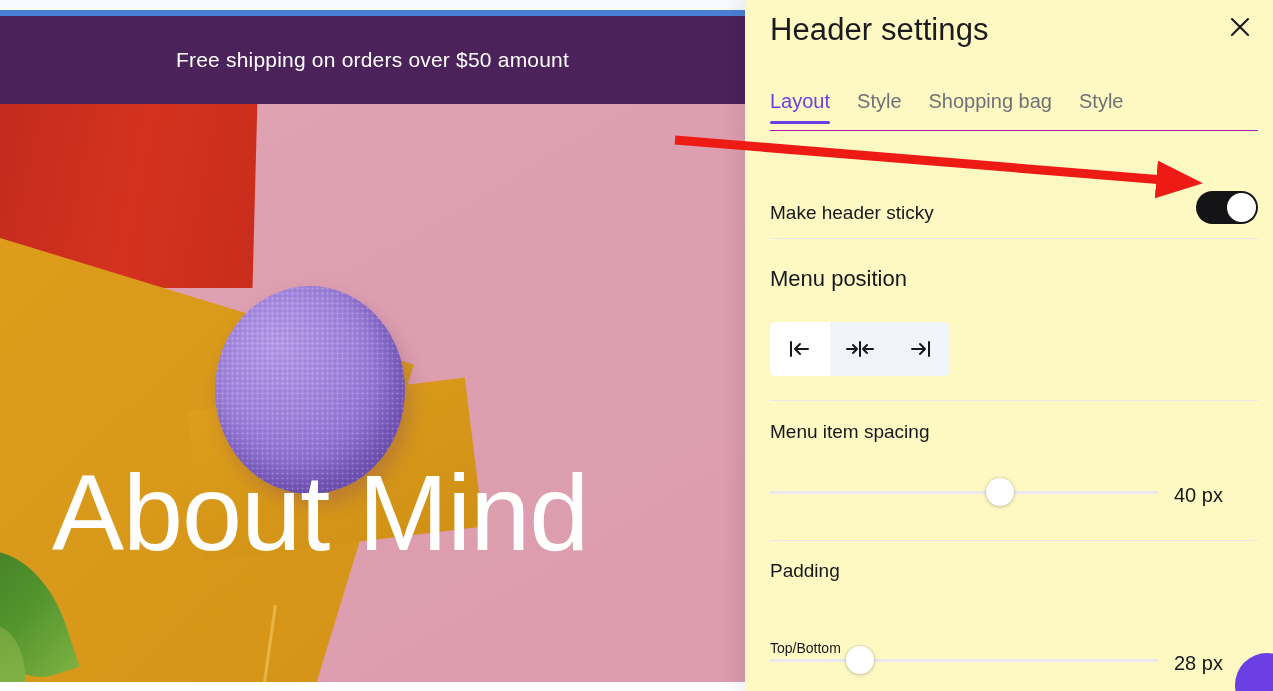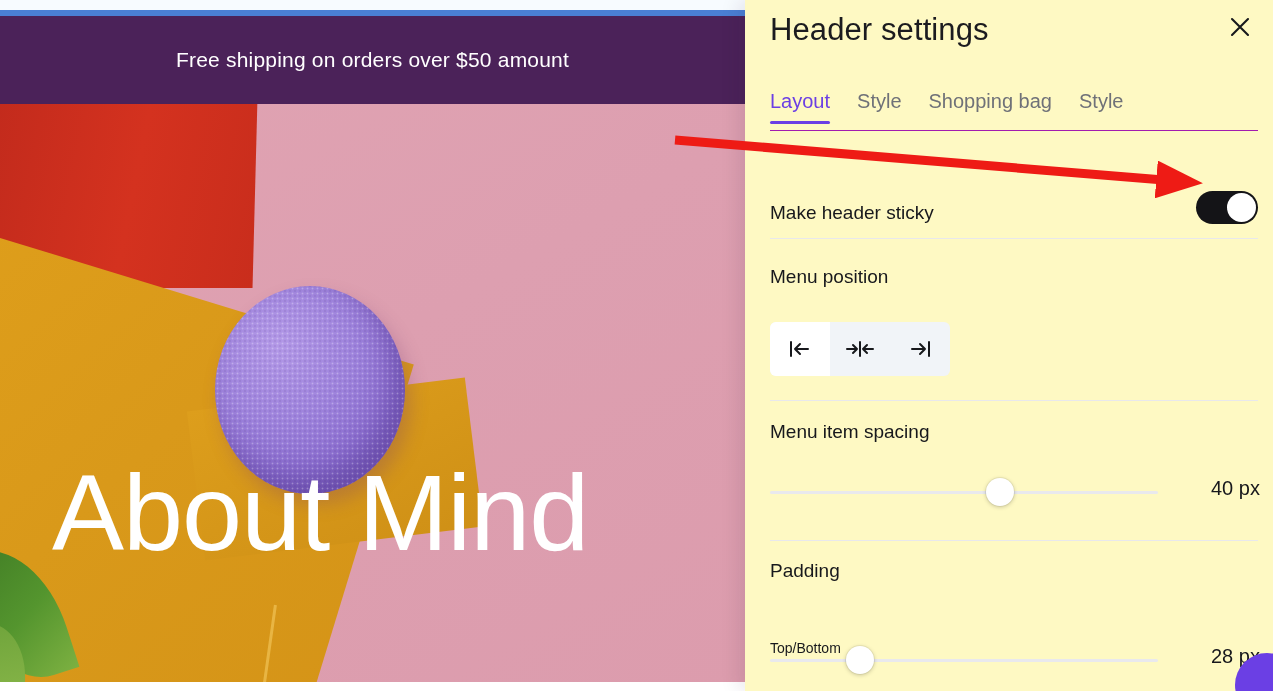--- a/index.html
+++ b/index.html
@@ -174,40 +174,40 @@
   }
 
   .divider {
     position: absolute; left: 25px;
     width: 488px; height: 1px; background: #e8e8ec;
   }
   .div-1 { top: 238px; }
   .div-2 { top: 400px; }
   .div-3 { top: 540px; }
 
-  .sec-menupos-label { position: absolute; left: 25px; top: 266px; font-size: 19px; color: #17181c; }
+  .sec-menupos-label { position: absolute; left: 25px; top: 266px; font-size: 22px; color: #17181c; }
   .segmented {
     position: absolute; left: 25px; top: 322px;
     width: 180px; height: 54px;
     display: flex; border-radius: 6px; overflow: hidden;
     background: #f1f4f8;
   }
   .seg {
     flex: 1; display: flex; align-items: center; justify-content: center;
     background: transparent; border: none; cursor: pointer;
   }
   .seg.selected { background: #ffffff; }
   .seg svg { display: block; }
 
   .sec-spacing-label { position: absolute; left: 25px; top: 421px; font-size: 19px; color: #17181c; }
 
   .slider-row {
     position: absolute; left: 25px;
     width: 488px; height: 30px;
-    display: flex; align-items: flex-start; gap: 37px;
+    display: flex; align-items: flex-end;
   }
   .slider-row.r1 { top: 477px; }
   .slider-row.r2 { top: 645px; }
   .slider {
     position: relative; height: 30px; flex: 0 0 388px;
     display: flex; align-items: center; cursor: pointer;
   }
   .slider .track {
     position: absolute; left: 0; right: 0; top: 14px;
     height: 3px; background: #e9e9ed; border-radius: 2px;

